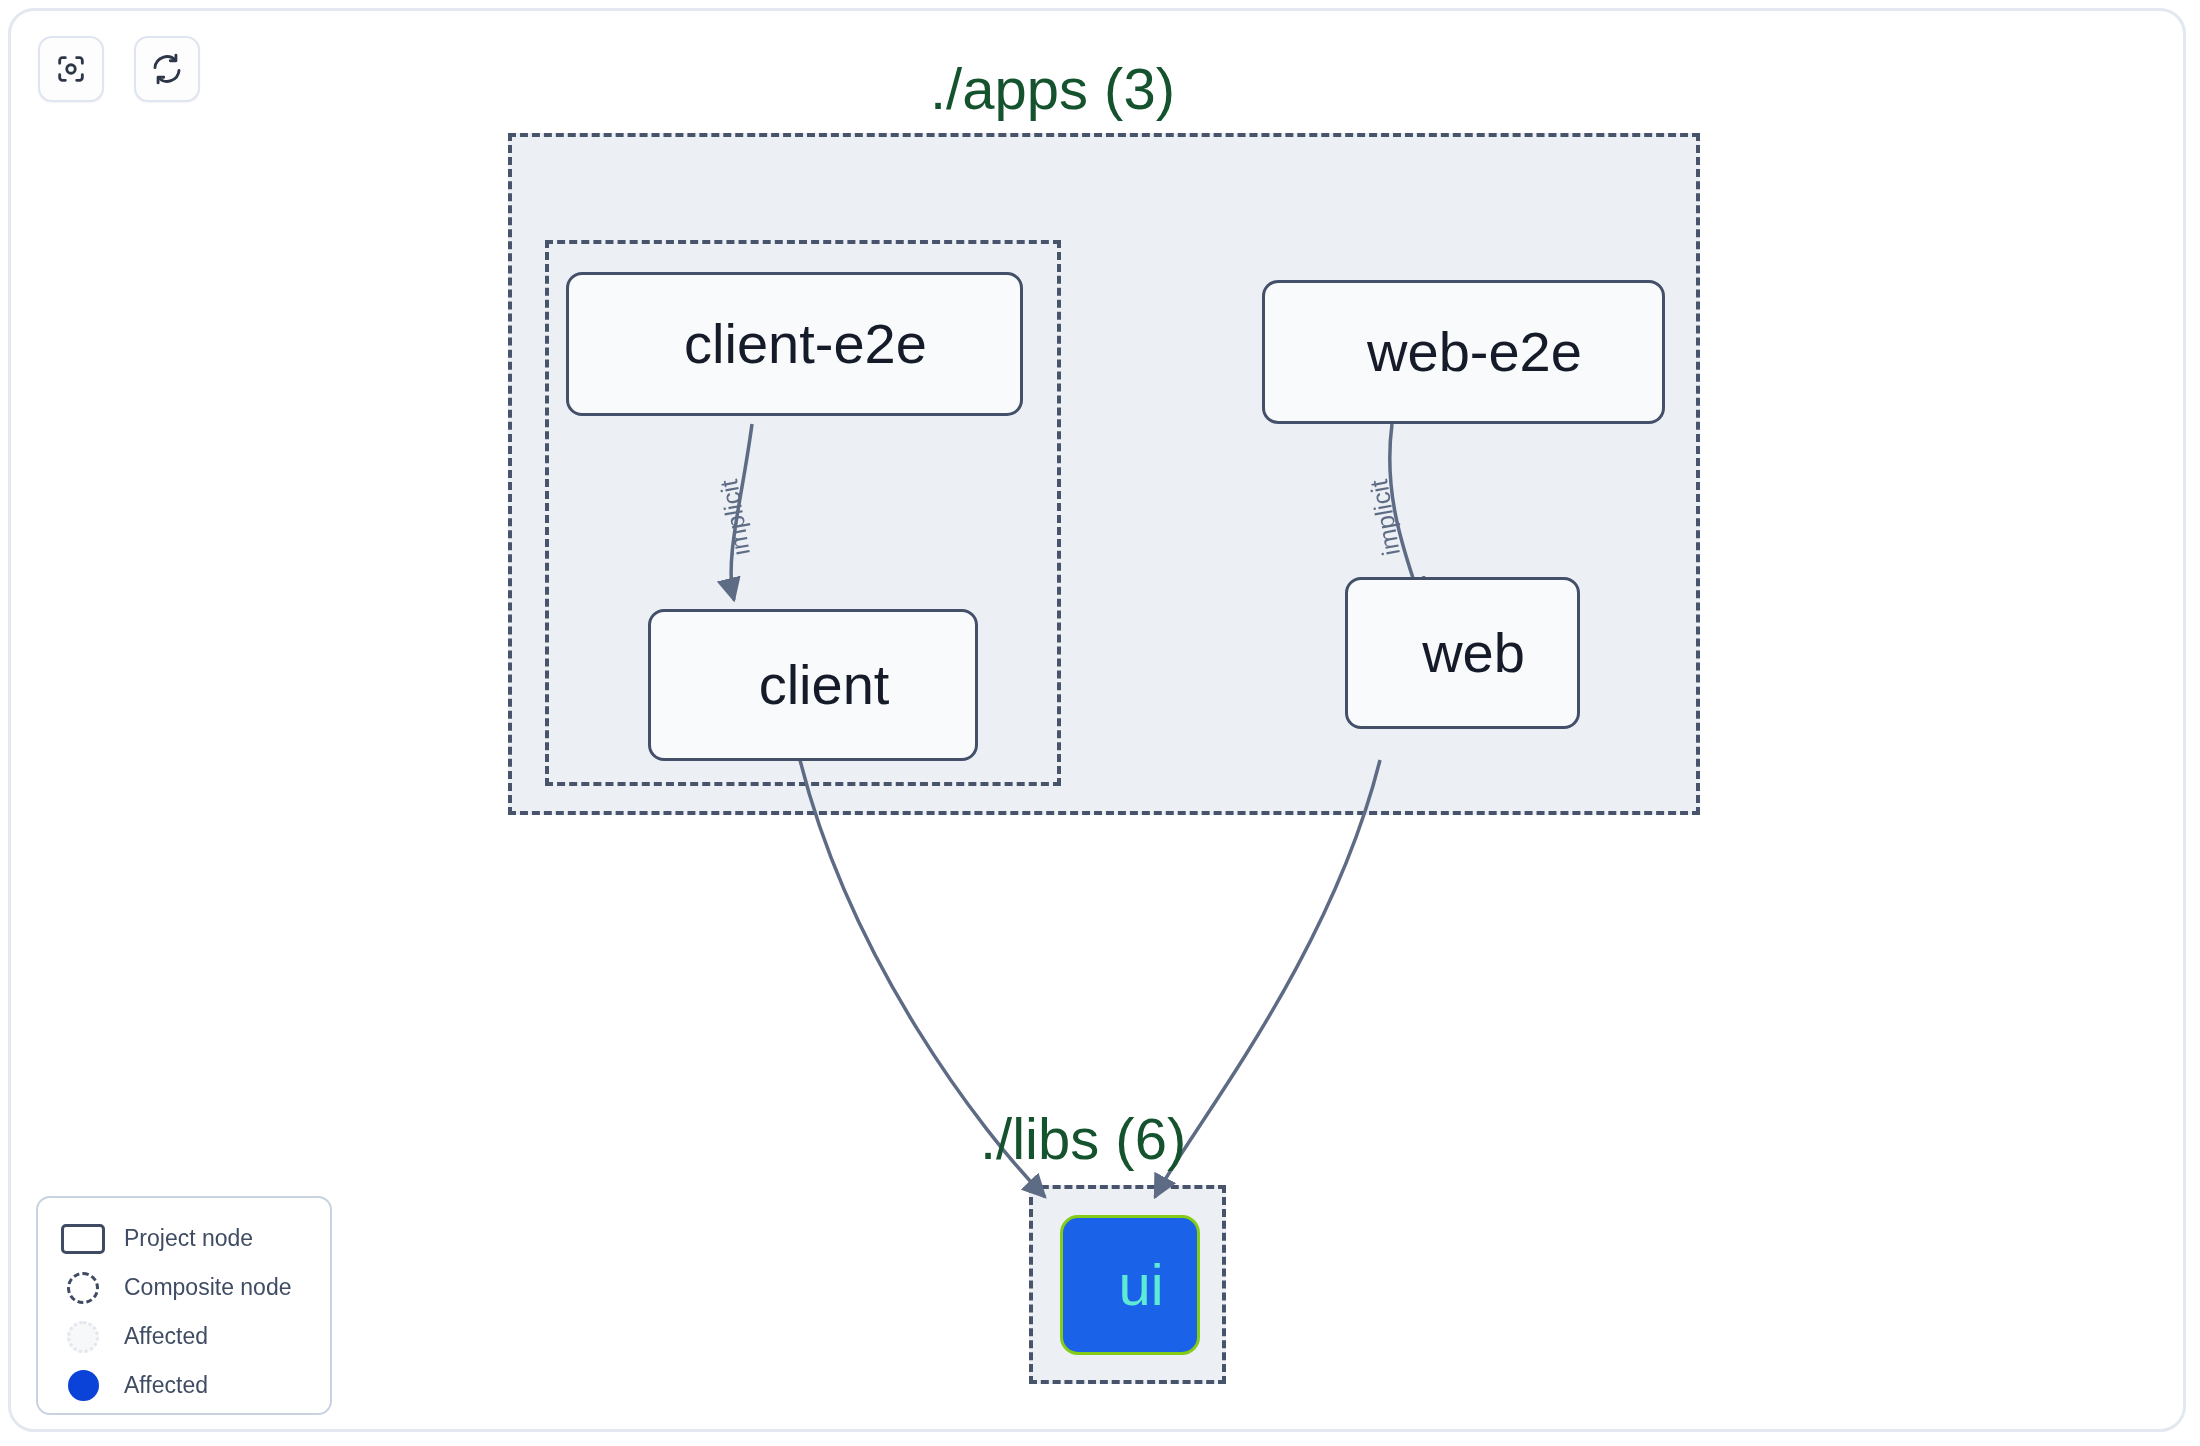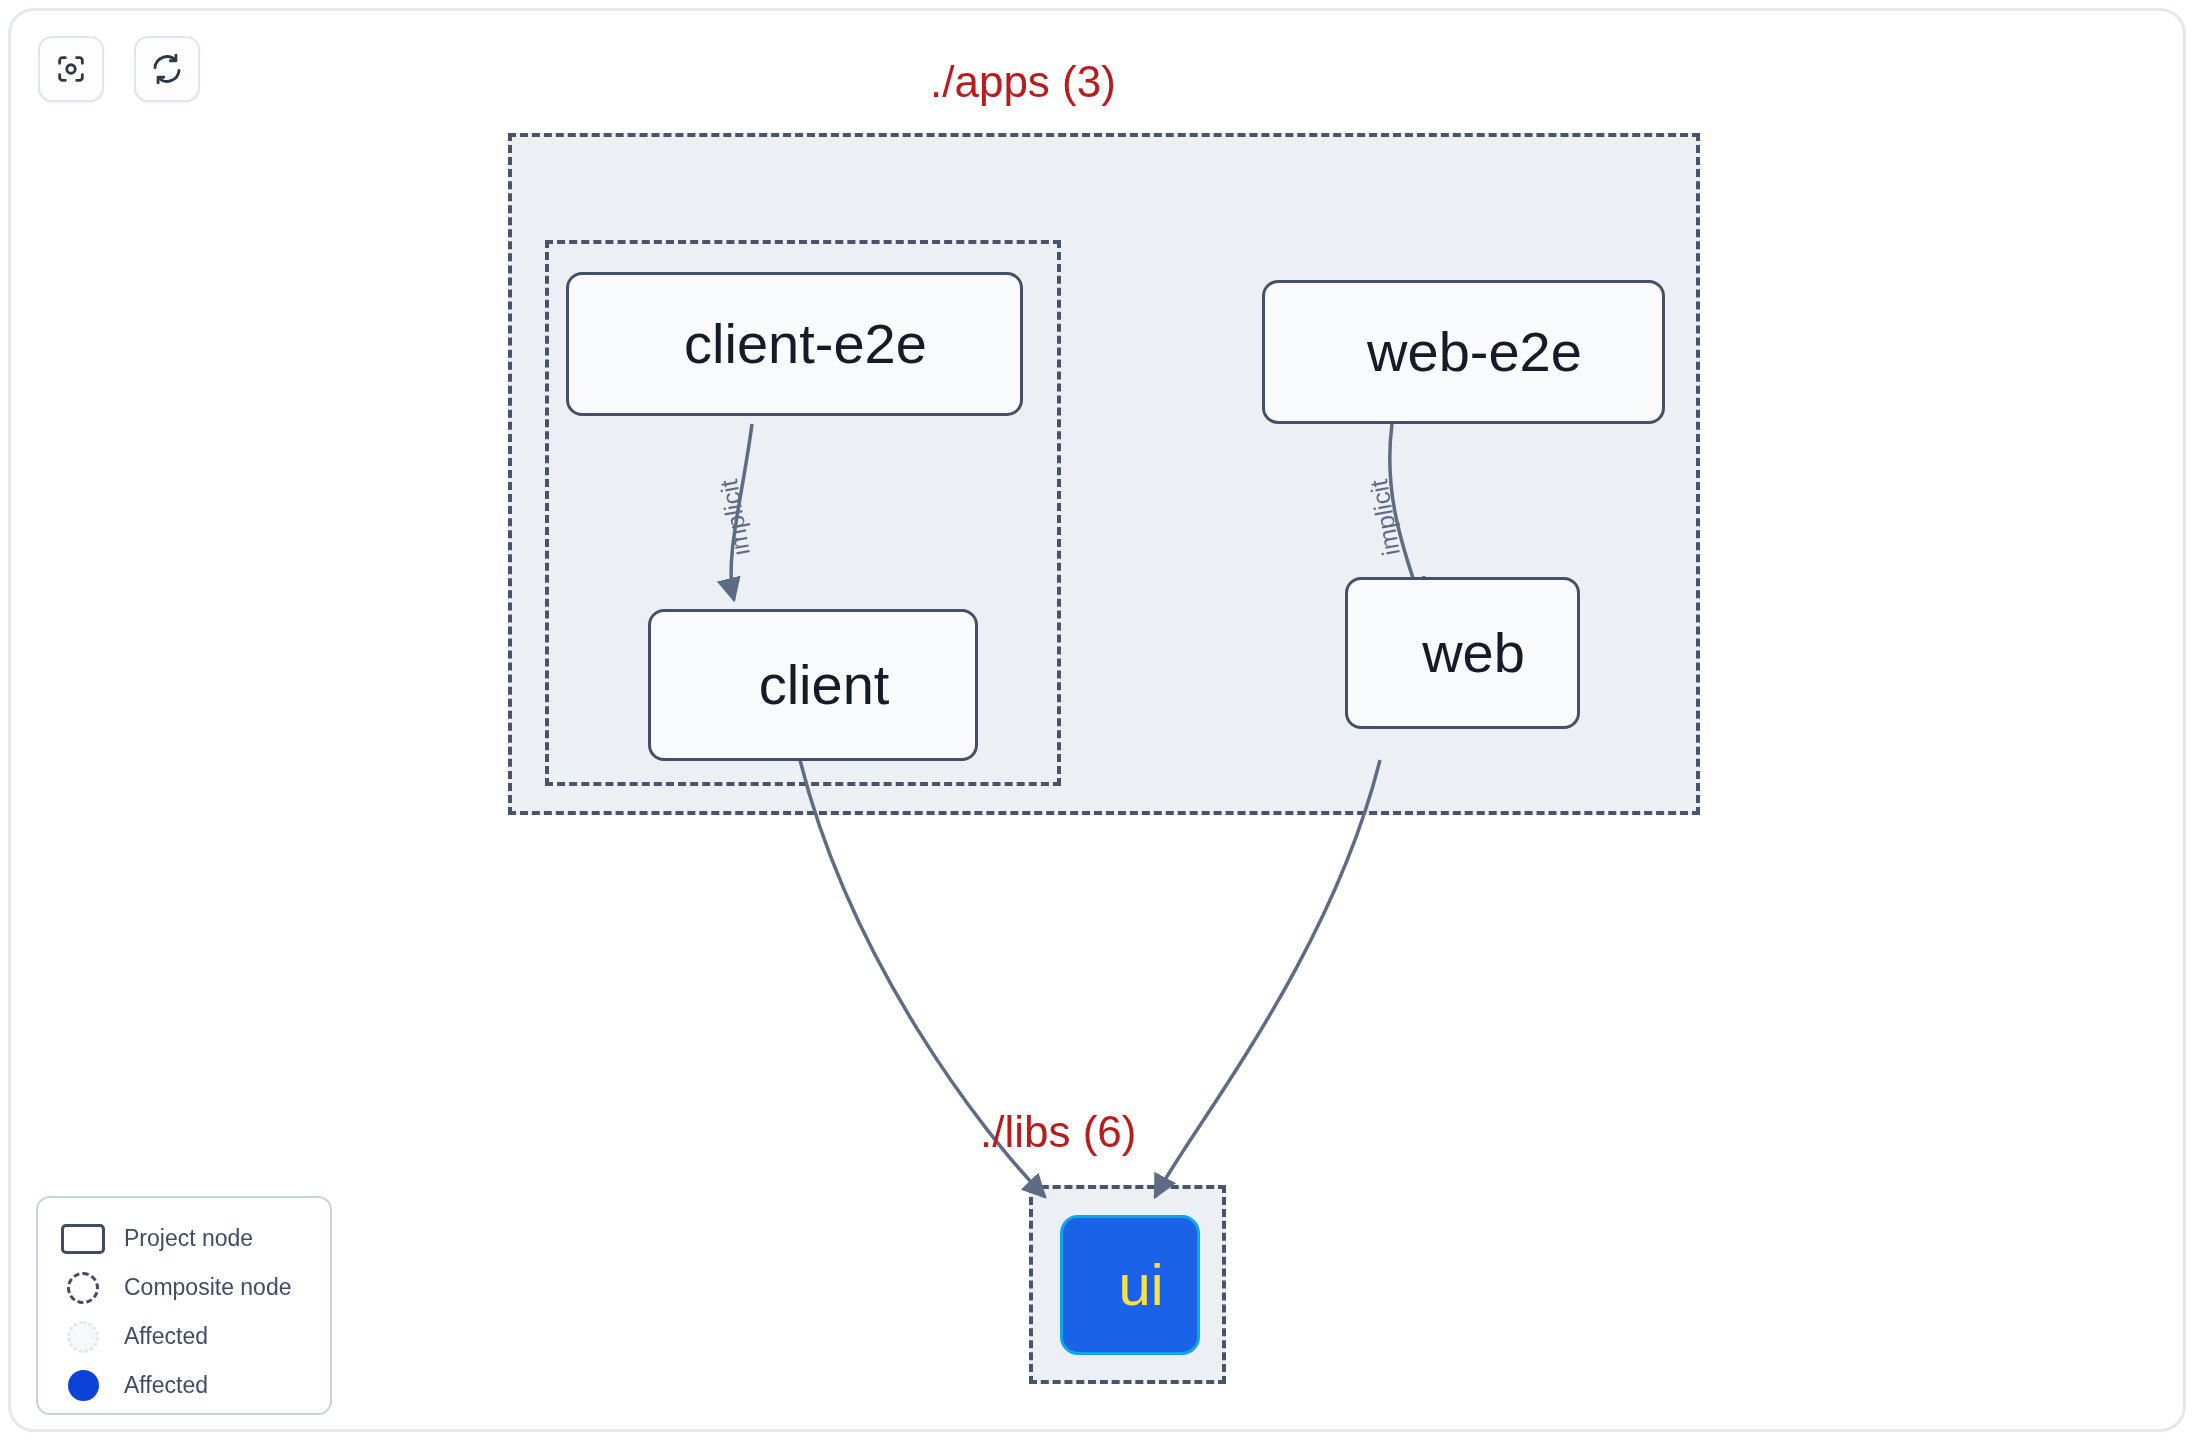--- a/index.html
+++ b/index.html
@@ -72,22 +72,22 @@
   
   .group-box {
     position: absolute;
     background: #eceff4;
     border: 4px dashed #47546b;
     box-sizing: border-box;
     z-index: 12;
   }
   .group-label {
     position: absolute;
-    color: #b91c1c;
-    font-size: 44px;
+    color: #14532d;
+    font-size: 58px;
     line-height: 1;
     white-space: nowrap;
     z-index: 30;
   }
 
   
   .node {
     position: absolute;
     box-sizing: border-box;
     display: flex;
@@ -98,22 +98,22 @@
     cursor: pointer;
     padding-left: 22px;
   }
   .node.project {
     background: #f8fafc;
     border: 3px solid #44506a;
     color: #151b28;
   }
   .node.touched {
     background: #1a62e8;
-    border: 3px solid #0ea5e9;
-    color: #fde047;
+    border: 3px solid #84cc16;
+    color: #5eead4;
     border-radius: 18px;
   }
   .node-label {
     font-size: 56px;
     line-height: 1;
     white-space: nowrap;
   }
   .node.touched .node-label { font-size: 58px; }
 
   

